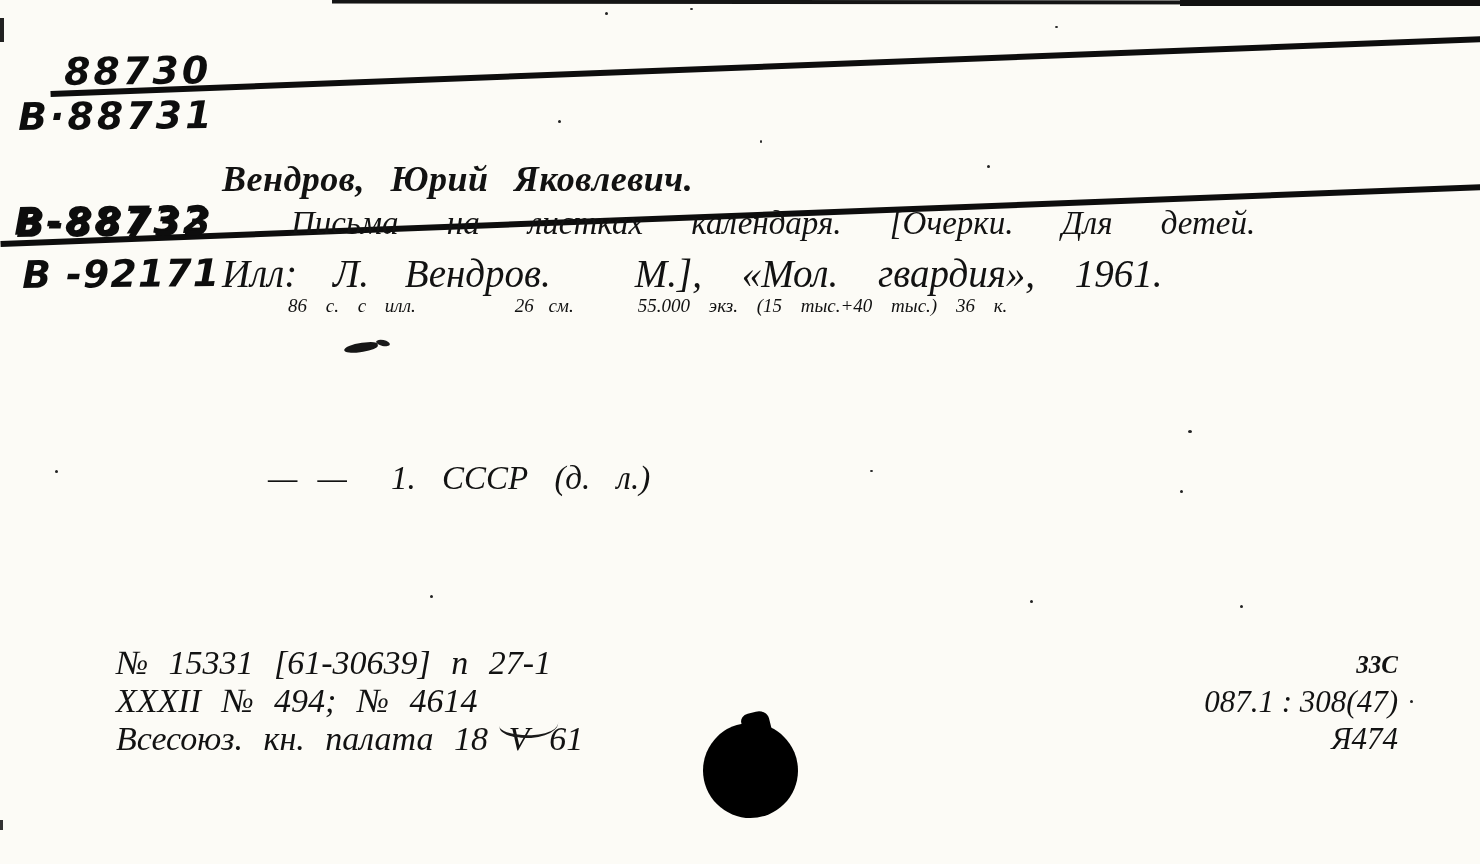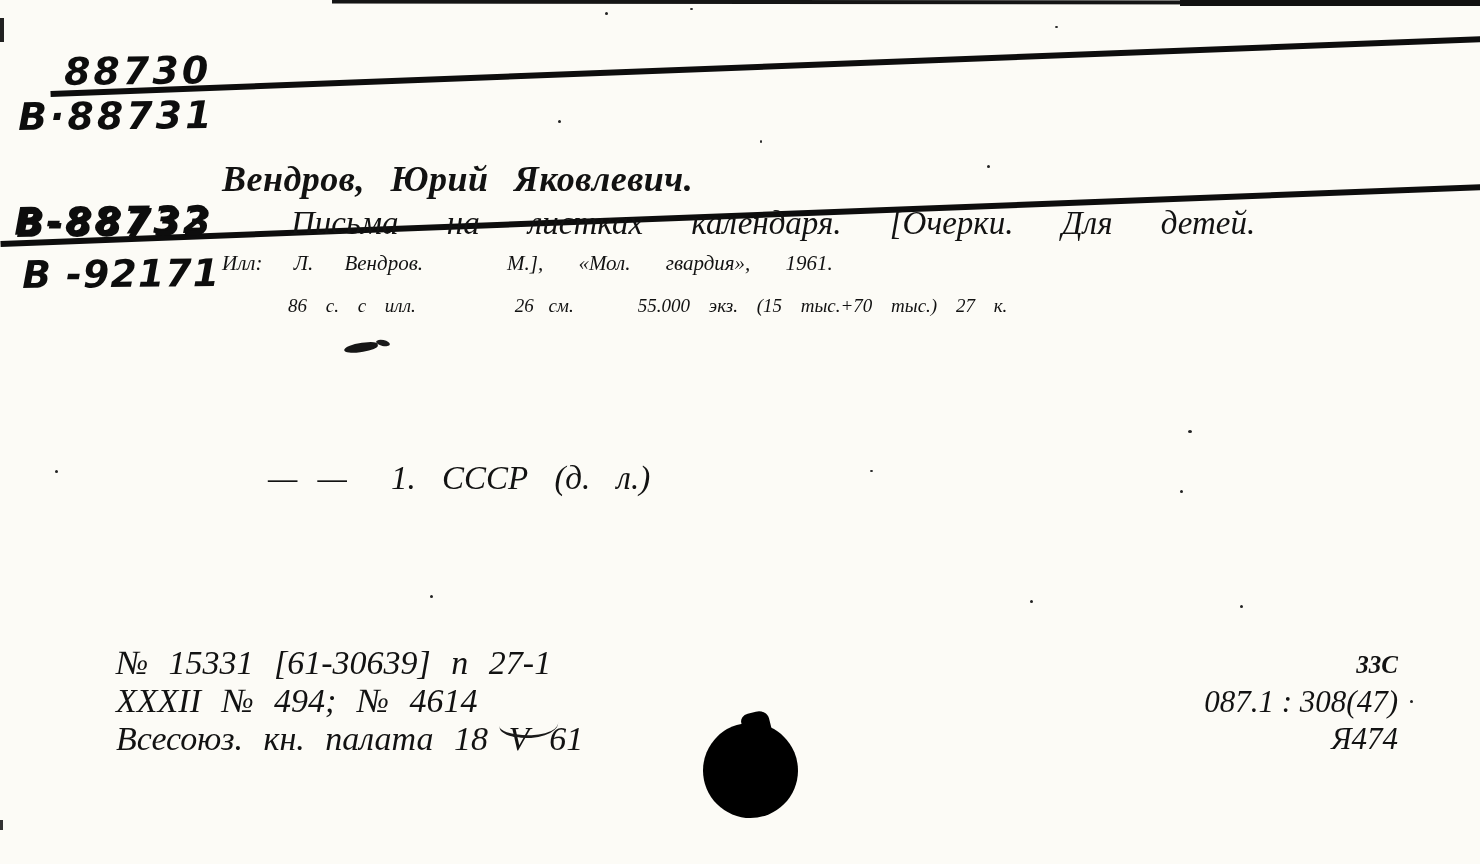--- a/index.html
+++ b/index.html
@@ -53,21 +53,21 @@
     content: "";
     position: absolute; left: -14px; right: -22px; top: 46%; height: 6px;
     background: #0d0d0d; transform: rotate(-1.6deg);
   }
 
   
   .line { position: absolute; white-space: nowrap; }
   .heading { left: 222px; top: 158px; font-size: 36px; font-weight: 700;
     word-spacing: 16px; letter-spacing: 0.5px; }
   .title-line { left: 264px; top: 205px; font-size: 33px; word-spacing: 40px; margin-left: 27px; }
-  .imprint-line { left: 222px; top: 251px; font-size: 21px; display: flex; }
+  .imprint-line { left: 222px; top: 251px; font-size: 39px; display: flex; }
   .imprint-line .seg-illustrator { word-spacing: 26px; }
   .imprint-line .seg-imprint { margin-left: 84px; word-spacing: 30px; }
   .collation-line { left: 288px; top: 295px; font-size: 19px; display: flex; align-items: flex-end; }
   .collation-line .seg-pages { word-spacing: 14px; }
   .collation-line .seg-size { margin-left: 99px; word-spacing: 10px; }
   .collation-line .seg-run { margin-left: 64px; word-spacing: 14px; }
 
   .tracing { left: 268px; top: 460px; font-size: 33px; display: flex; }
   .tracing .dashes { letter-spacing: 6px; }
   .tracing .subject { margin-left: 38px; word-spacing: 18px; }
@@ -100,21 +100,21 @@
   <div class="line title-line">Письма на листках календаря. [Очерки. Для детей.</div>
 
   <div class="line imprint-line">
     <span class="seg-illustrator">Илл: Л. Вендров.</span>
     <span class="seg-imprint">М.], «Мол. гвардия», 1961.</span>
   </div>
 
   <div class="line collation-line">
     <span class="seg-pages">86 с. с илл.</span>
     <span class="seg-size">26 см.</span>
-    <span class="seg-run">55.000 экз. (15 тыс.+70 тыс.) 27 к.</span>
+    <span class="seg-run">55.000 экз. (15 тыс.+40 тыс.) 36 к.</span>
   </div>
 
   <div class="line tracing">
     <span class="dashes">— —</span>
     <span class="subject">1. СССР (д. л.)</span>
   </div>
 
   <div class="reg-block">
     <div class="reg-line">№ 15331 [61-30639] п 27-1</div>
     <div class="reg-line">XXXII № 494; № 4614</div>

